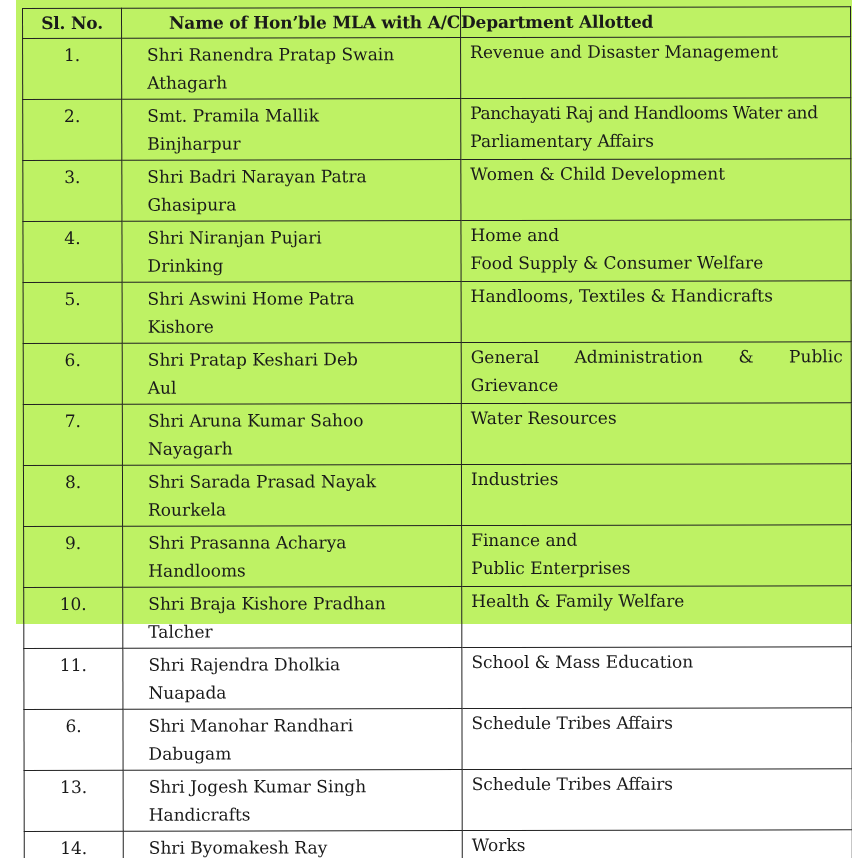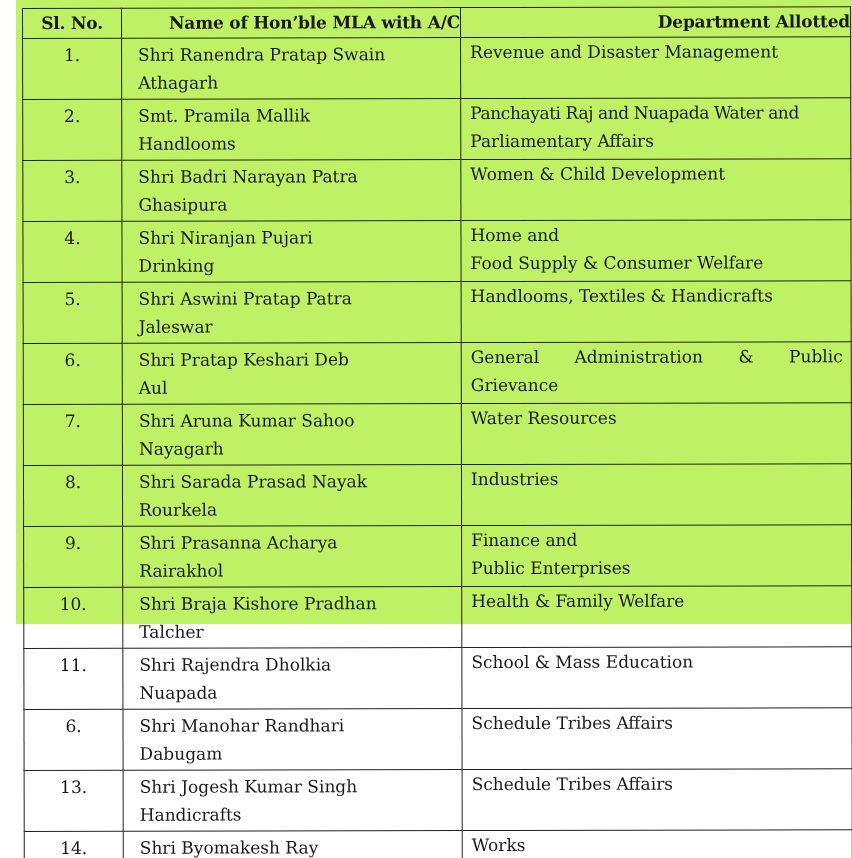--- a/index.html
+++ b/index.html
@@ -42,32 +42,32 @@
     table.allot thead th {
       height: 29px;
       font-weight: bold;
       font-size: 17px;
       line-height: 29px;
       letter-spacing: -0.2px;
       white-space: nowrap;
     }
     table.allot thead th.h-sl { text-align: center; }
     table.allot thead th.h-name { text-align: right; padding-left: 8px; }
-    table.allot thead th.h-dept { text-align: right; }
+    table.allot thead th.h-dept { text-align: left; }
     table.allot tbody td {
       height: 58px;
       font-size: 17px;
       line-height: 28px;
     }
     table.allot tbody td.sl {
       text-align: center;
       padding-top: 2px;
     }
     table.allot tbody td.name {
-      padding-left: 16px;
+      padding-left: 25px;
       padding-top: 2px;
     }
     table.allot tbody td.dept {
       padding-left: 9px;
       padding-right: 8px;
       padding-top: 0px;
       margin-top: 48px;
     }
     .line { display: block; white-space: nowrap; }
     .dept .line.justify {
@@ -102,24 +102,24 @@
         </td>
         <td class="dept">
           <span class="line">Revenue and Disaster Management</span>
           <span class="line"></span>
         </td>
       </tr>
       <tr>
         <td class="sl">2.</td>
         <td class="name">
           <span class="line">Smt. Pramila Mallik</span>
-          <span class="line">Handlooms</span>
-        </td>
-        <td class="dept">
-          <span class="line" style="letter-spacing:-0.4px">Panchayati Raj and Nuapada Water and</span>
+          <span class="line">Binjharpur</span>
+        </td>
+        <td class="dept">
+          <span class="line" style="letter-spacing:-0.4px">Panchayati Raj and Handlooms Water and</span>
           <span class="line">Parliamentary Affairs</span>
         </td>
       </tr>
       <tr>
         <td class="sl">3.</td>
         <td class="name">
           <span class="line">Shri Badri Narayan Patra</span>
           <span class="line">Ghasipura</span>
         </td>
         <td class="dept">
@@ -134,22 +134,22 @@
           <span class="line">Drinking</span>
         </td>
         <td class="dept">
           <span class="line">Home and</span>
           <span class="line">Food Supply &amp; Consumer Welfare</span>
         </td>
       </tr>
       <tr>
         <td class="sl">5.</td>
         <td class="name">
-          <span class="line">Shri Aswini Pratap Patra</span>
-          <span class="line">Jaleswar</span>
+          <span class="line">Shri Aswini Home Patra</span>
+          <span class="line">Kishore</span>
         </td>
         <td class="dept">
           <span class="line">Handlooms, Textiles &amp; Handicrafts</span>
           <span class="line"></span>
         </td>
       </tr>
       <tr>
         <td class="sl">6.</td>
         <td class="name">
           <span class="line">Shri Pratap Keshari Deb</span>
@@ -179,21 +179,21 @@
         </td>
         <td class="dept">
           <span class="line">Industries</span>
           <span class="line"></span>
         </td>
       </tr>
       <tr>
         <td class="sl">9.</td>
         <td class="name">
           <span class="line">Shri Prasanna Acharya</span>
-          <span class="line">Rairakhol</span>
+          <span class="line">Handlooms</span>
         </td>
         <td class="dept">
           <span class="line">Finance and</span>
           <span class="line">Public Enterprises</span>
         </td>
       </tr>
       <tr>
         <td class="sl">10.</td>
         <td class="name">
           <span class="line">Shri Braja Kishore Pradhan</span>

